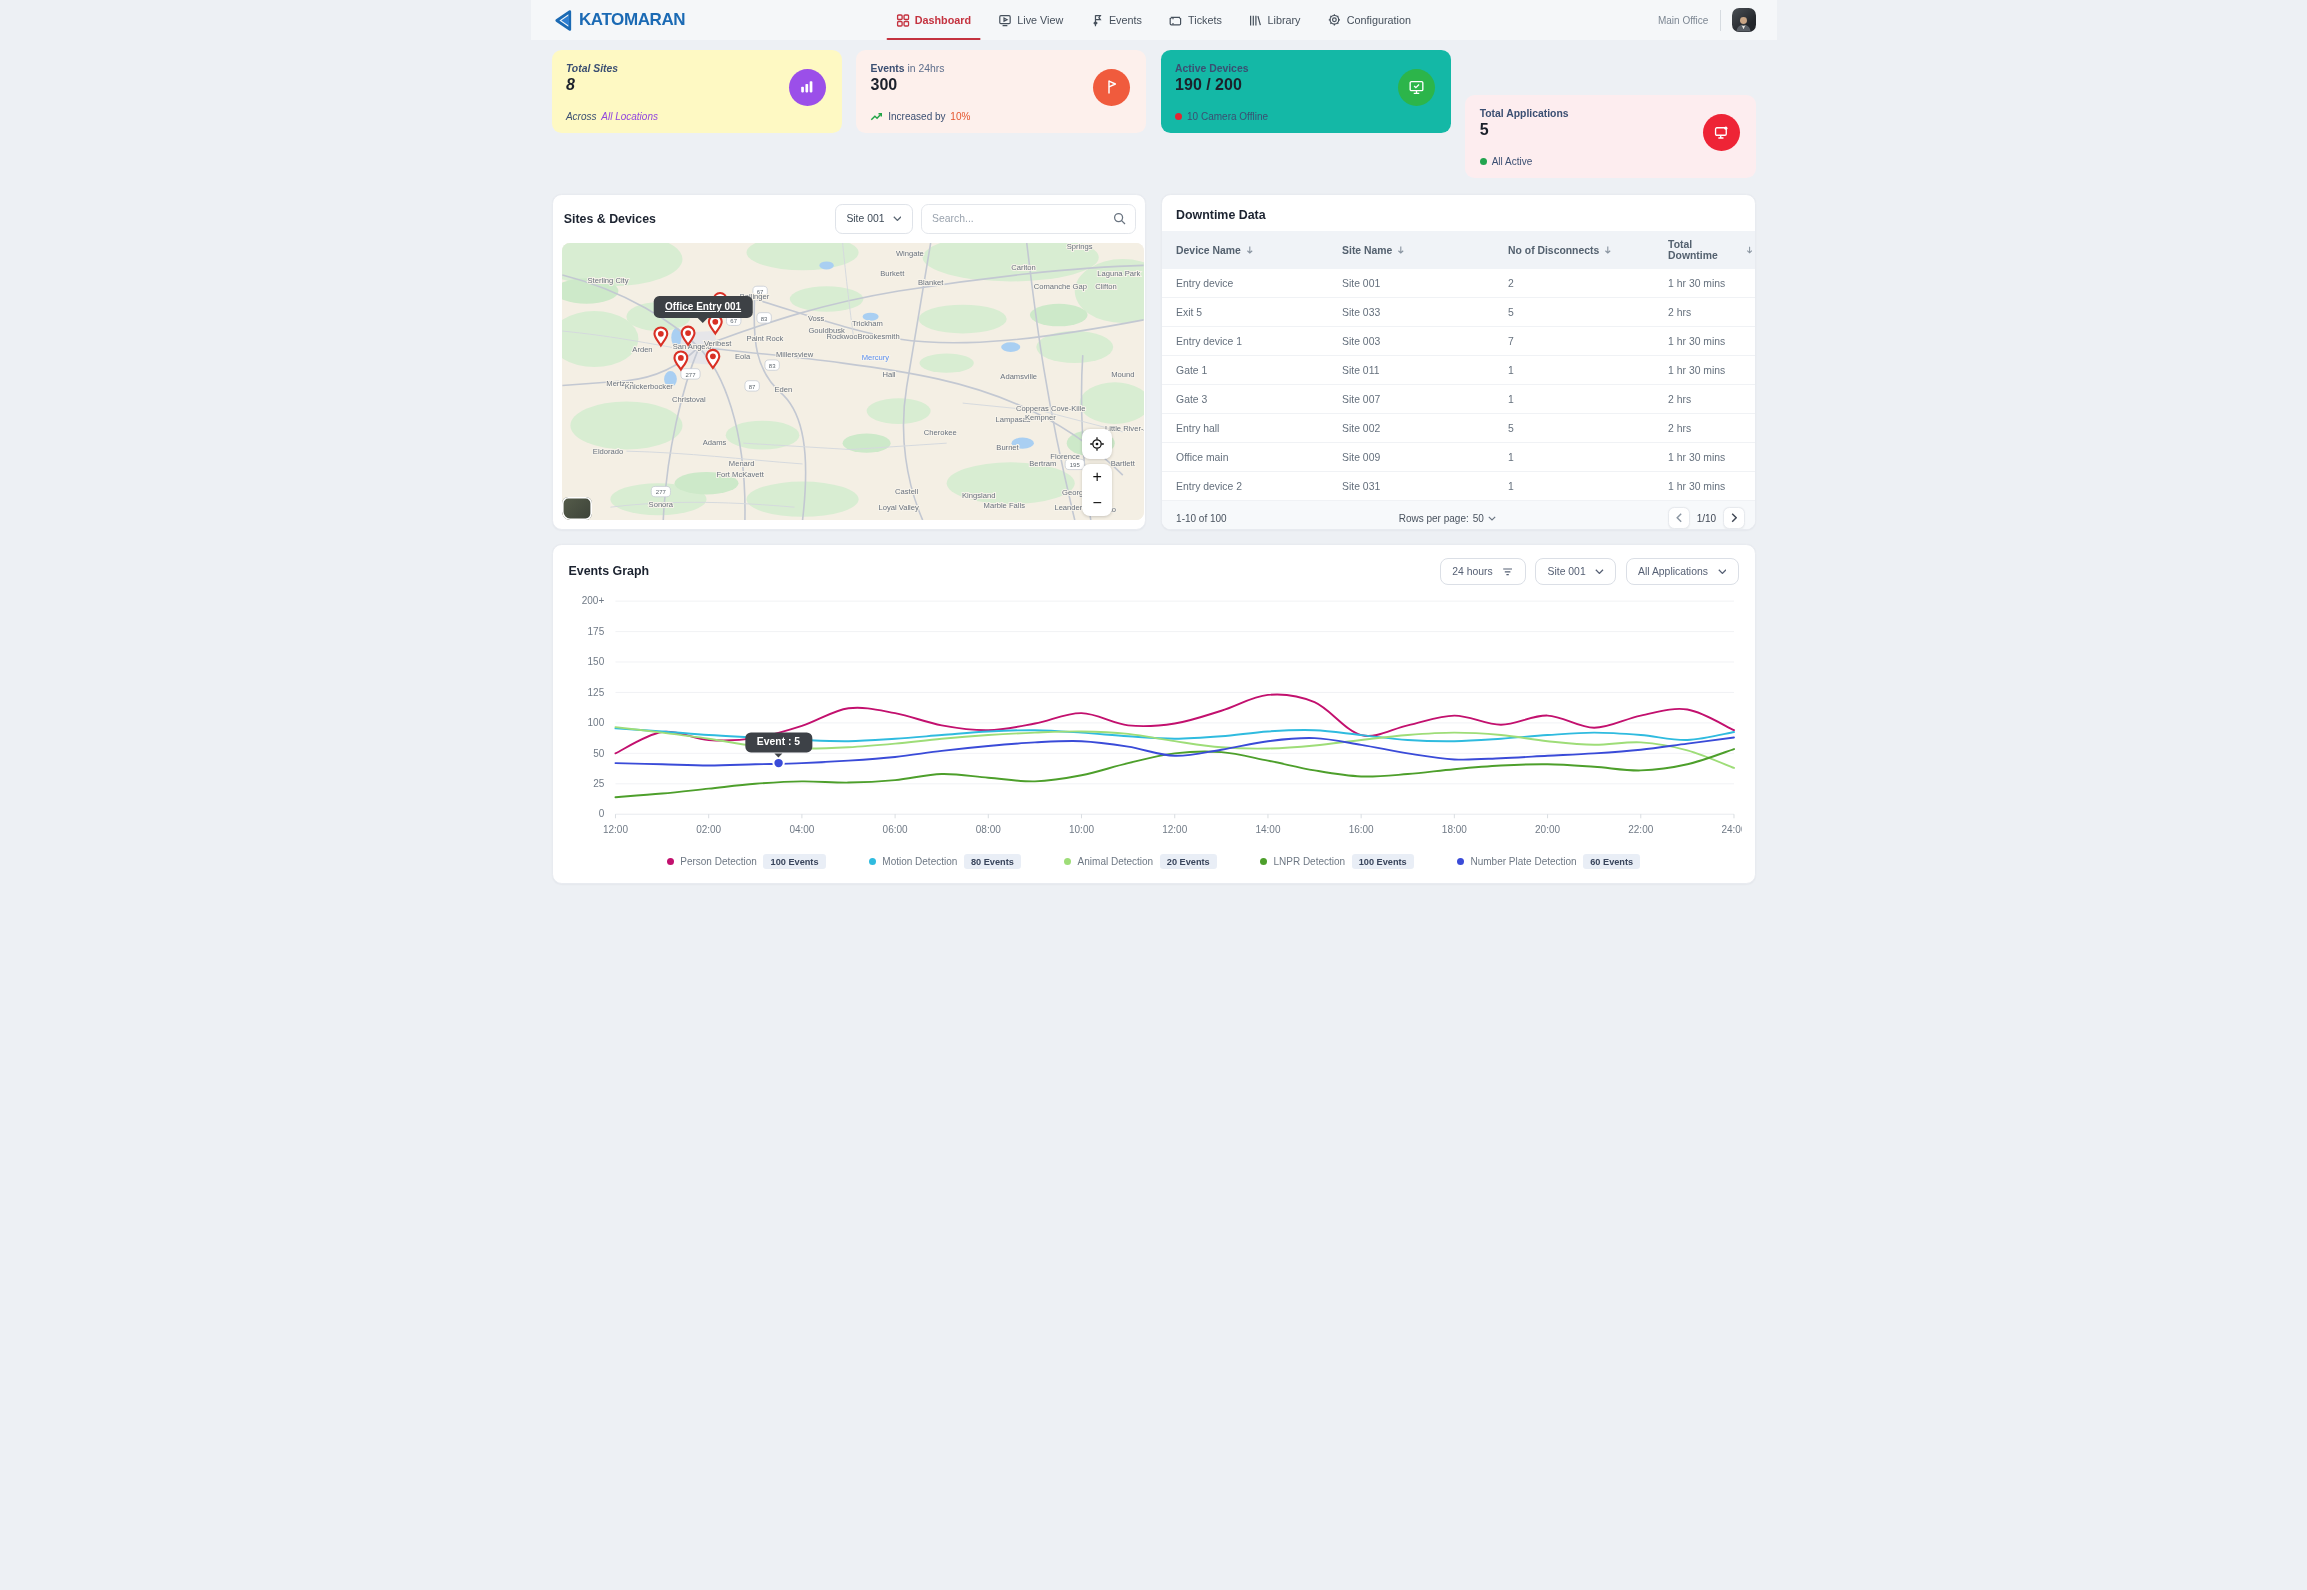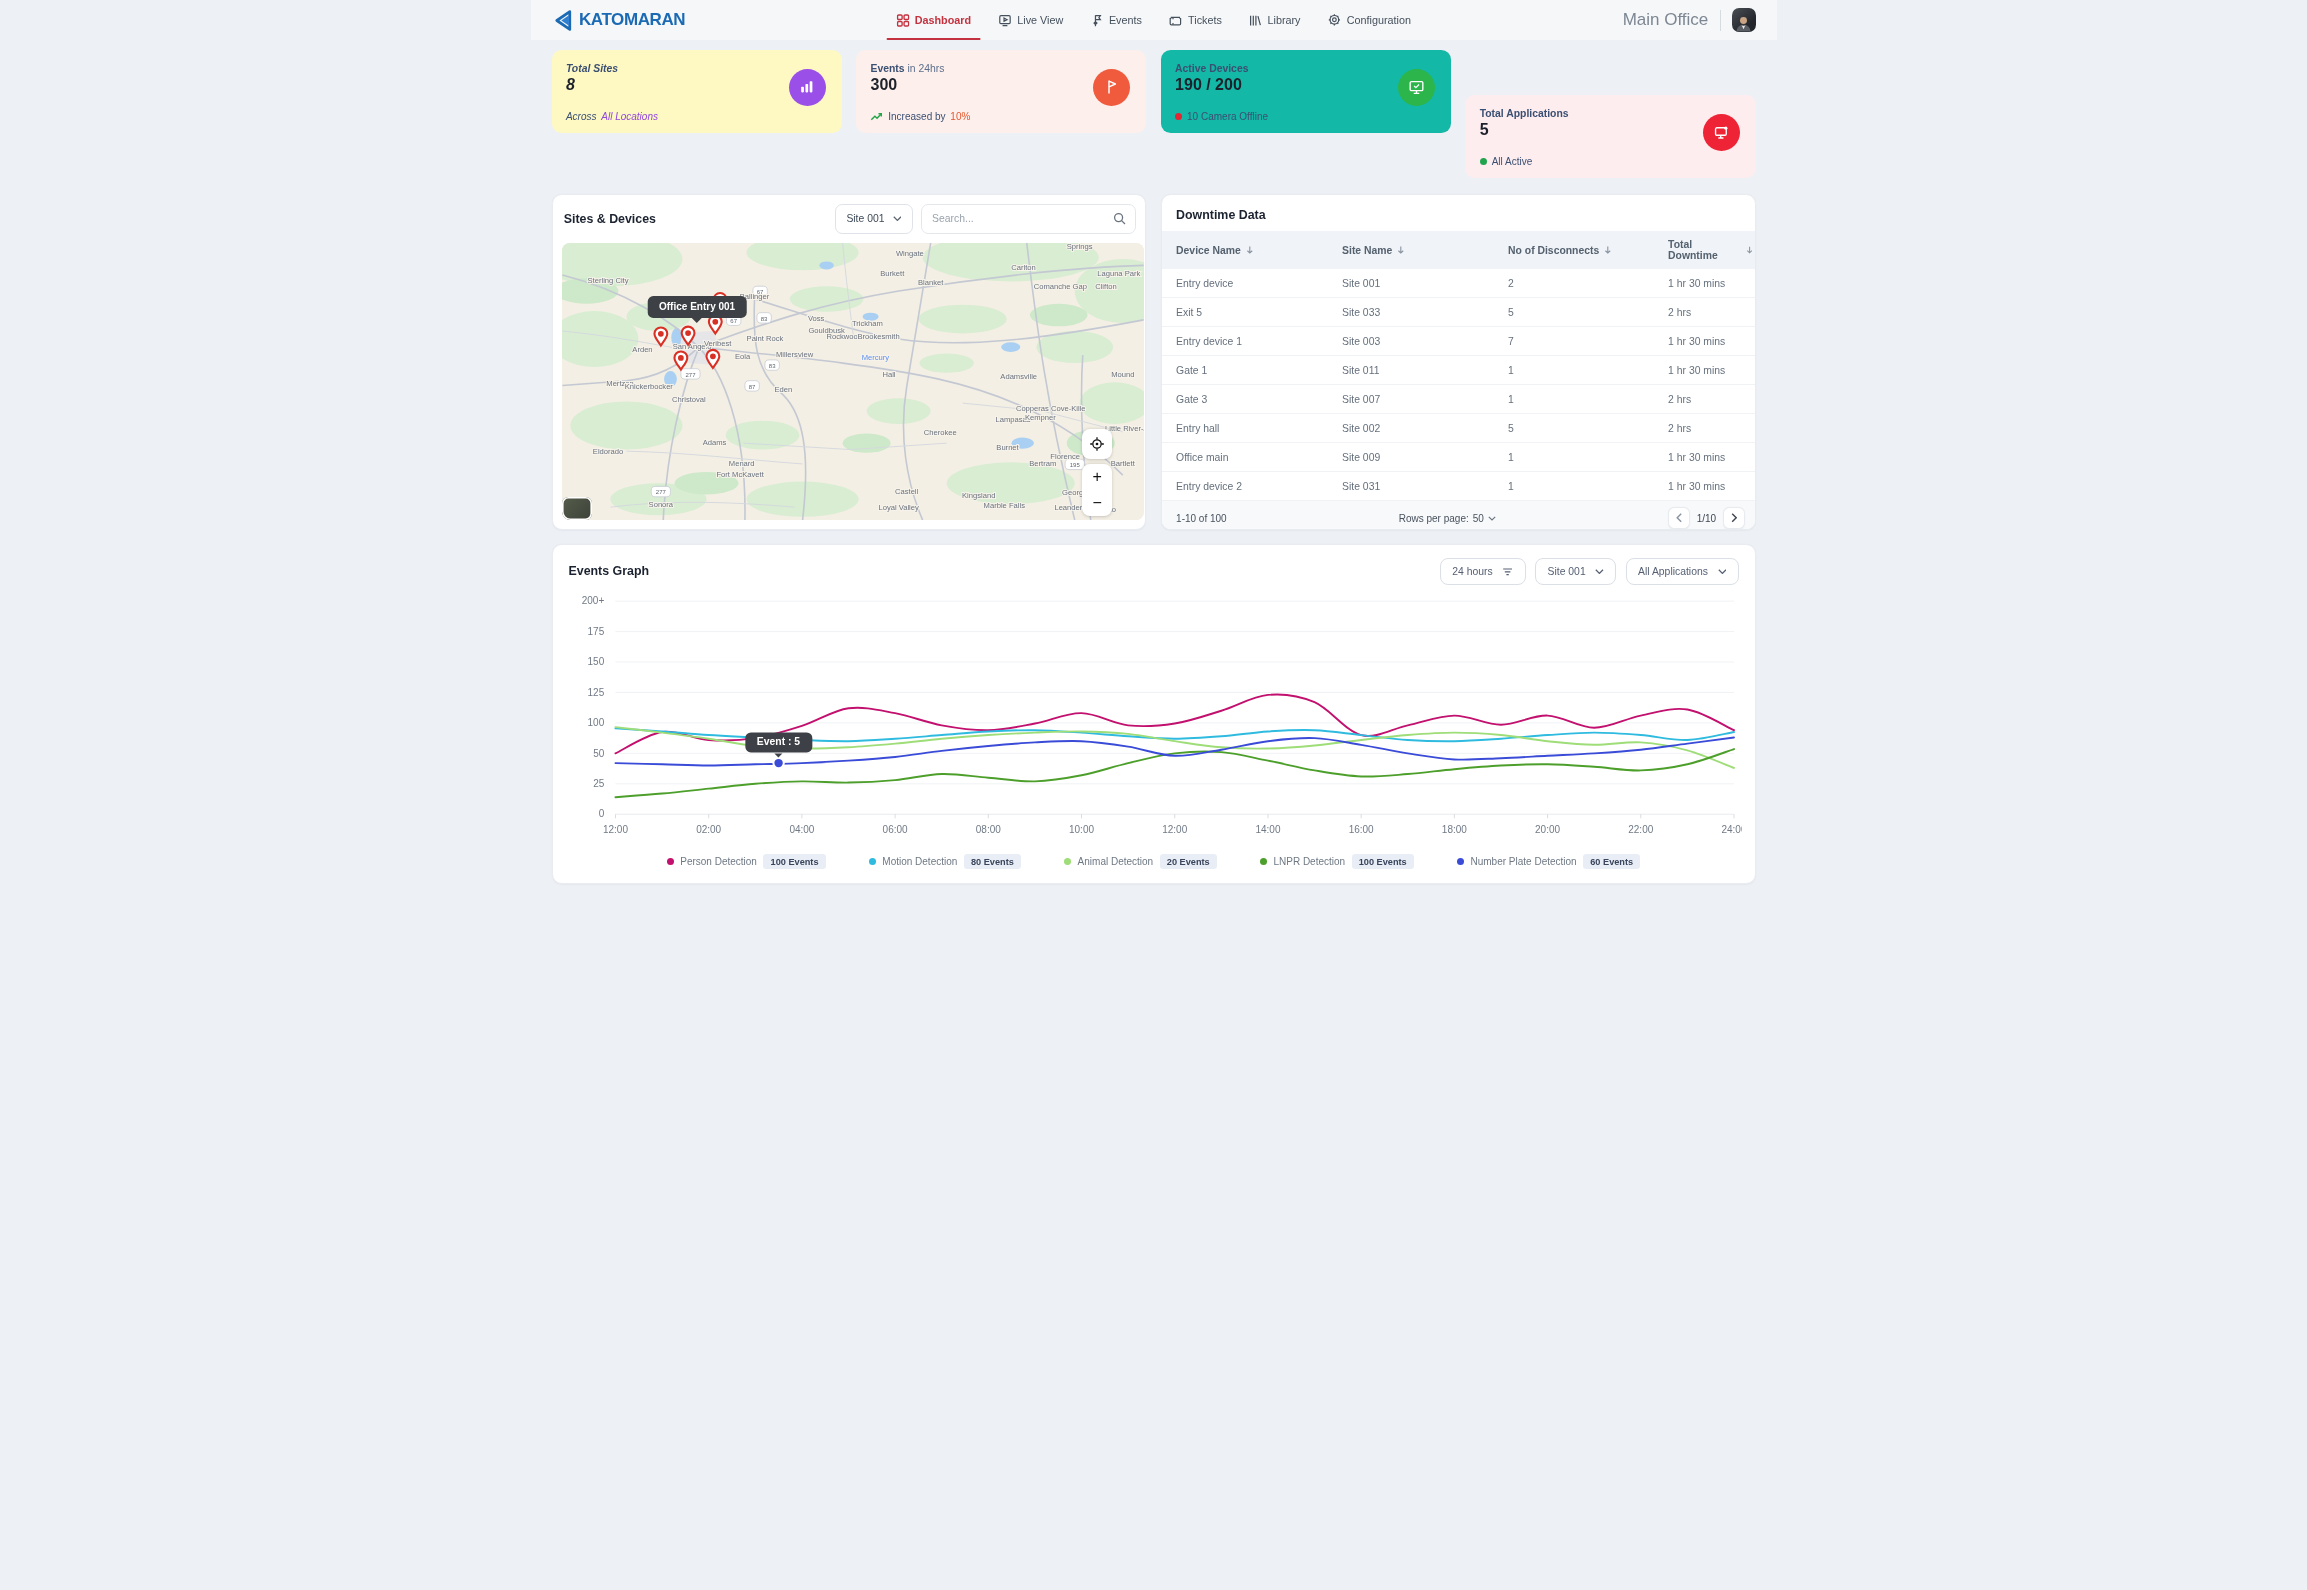--- a/index.html
+++ b/index.html
@@ -9,21 +9,21 @@
   
   .topnav { height:40px; background:#f5f7f9; display:flex; align-items:center; padding:0 21px; position:relative; }
   .brand { display:flex; align-items:center; gap:6.4px; cursor:pointer; }
   .brand-text { font-size:17px; font-weight:700; color:#1b6ab4; letter-spacing:-0.4px; }
   .navitems { position:absolute; left:50%; transform:translateX(-50%); display:flex; gap:27px; height:40px; }
   .navitem { display:flex; align-items:center; gap:5.6px; font-size:10.8px; color:#46505c; cursor:pointer; position:relative; height:40px; text-decoration:none; }
   .navitem svg { flex:0 0 auto; }
   .navitem.active { color:#c4323f; font-weight:700; }
   .navitem.active::after { content:""; position:absolute; left:-9.6px; right:-9.6px; bottom:0; height:2px; background:#c4323f; border-radius:1.6px; }
   .navright { margin-left:auto; display:flex; align-items:center; gap:11.2px; }
-  .office { font-size:17px; color:#7d8793; cursor:pointer;text-align:center; }
+  .office { font-size:10px; color:#7d8793; cursor:pointer;text-align:center; }
   .navdivider { width:0.8px; height:21px; background:#d6dbe0; }
   .avatar { width:24px; height:24px; border-radius:7.2px; overflow:hidden; background:linear-gradient(140deg,#4a4f55 0%,#23262b 70%); cursor:pointer; display:flex; align-items:flex-end; justify-content:center; }
 
   
   .stats { display:grid; grid-template-columns:repeat(4,1fr); gap:14.4px; padding:9.6px 21px 0; }
   .card { border-radius:9.6px; padding:13px 14.4px 11.2px; height:83px; position:relative; }
   .card.c-purple { background:#fef9c3;font-style:italic; }
   .card.c-orange { background:#fdf0ec; }
   .card.c-green  { background:#14b8a6; }
   .card.c-pink   { background:#fdedef;margin-top:45px; }
@@ -426,21 +426,21 @@
                 <path d="M0 0 C-2.5 -4 -8 -9.5 -8 -14.5 C-8 -19 -4.5 -22.5 0 -22.5 C4.5 -22.5 8 -19 8 -14.5 C8 -9.5 2.5 -4 0 0 Z" fill="#fff" stroke="#d93025" stroke-width="2.6"></path>
                 <circle cx="0" cy="-14.5" r="3.6" fill="#d93025"></circle>
               </g>
               <g transform="translate(197,85)">
                 <path d="M0 0 C-2.5 -4 -8 -9.5 -8 -14.5 C-8 -19 -4.5 -22.5 0 -22.5 C4.5 -22.5 8 -19 8 -14.5 C8 -9.5 2.5 -4 0 0 Z" fill="#fff" stroke="#d93025" stroke-width="2.6"></path>
                 <circle cx="0" cy="-14.5" r="3.6" fill="#d93025"></circle>
               </g>
             </g>
         </svg>
 
-        <div class="map-tooltip" id="map-tooltip" style="left: 135px; top: 53px;">
+        <div class="map-tooltip" id="map-tooltip" style="left: 141px; top: 53px; text-decoration: underline;">
           <span>Office Entry 001</span>
         </div>
 
         <button class="map-btn" style="top:186px;">
           <svg width="16" height="16" viewBox="0 0 20 20" fill="none" stroke="#111" stroke-width="1.6">
             <circle cx="10" cy="10" r="5.2"></circle>
               <path d="M10 1.5 V4.5 M10 15.5 V18.5 M1.5 10 H4.5 M15.5 10 H18.5"></path>
               <circle cx="10" cy="10" r="1.7" fill="#111" stroke="none"></circle>
           </svg>
         </button>

